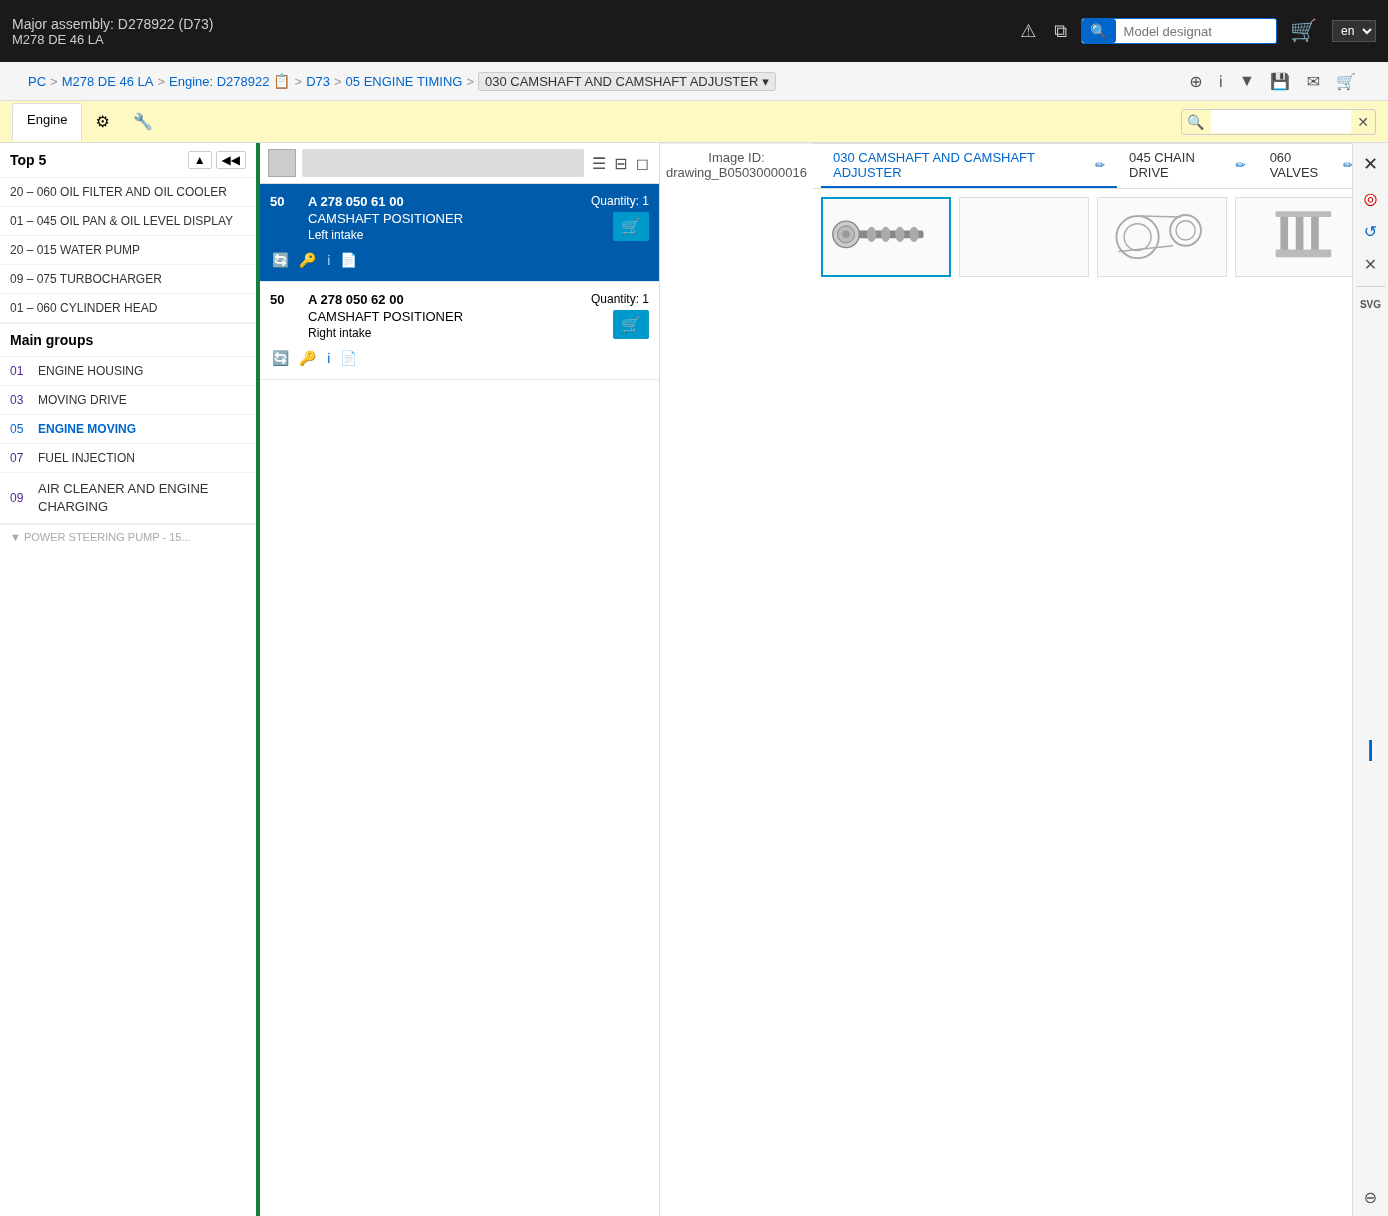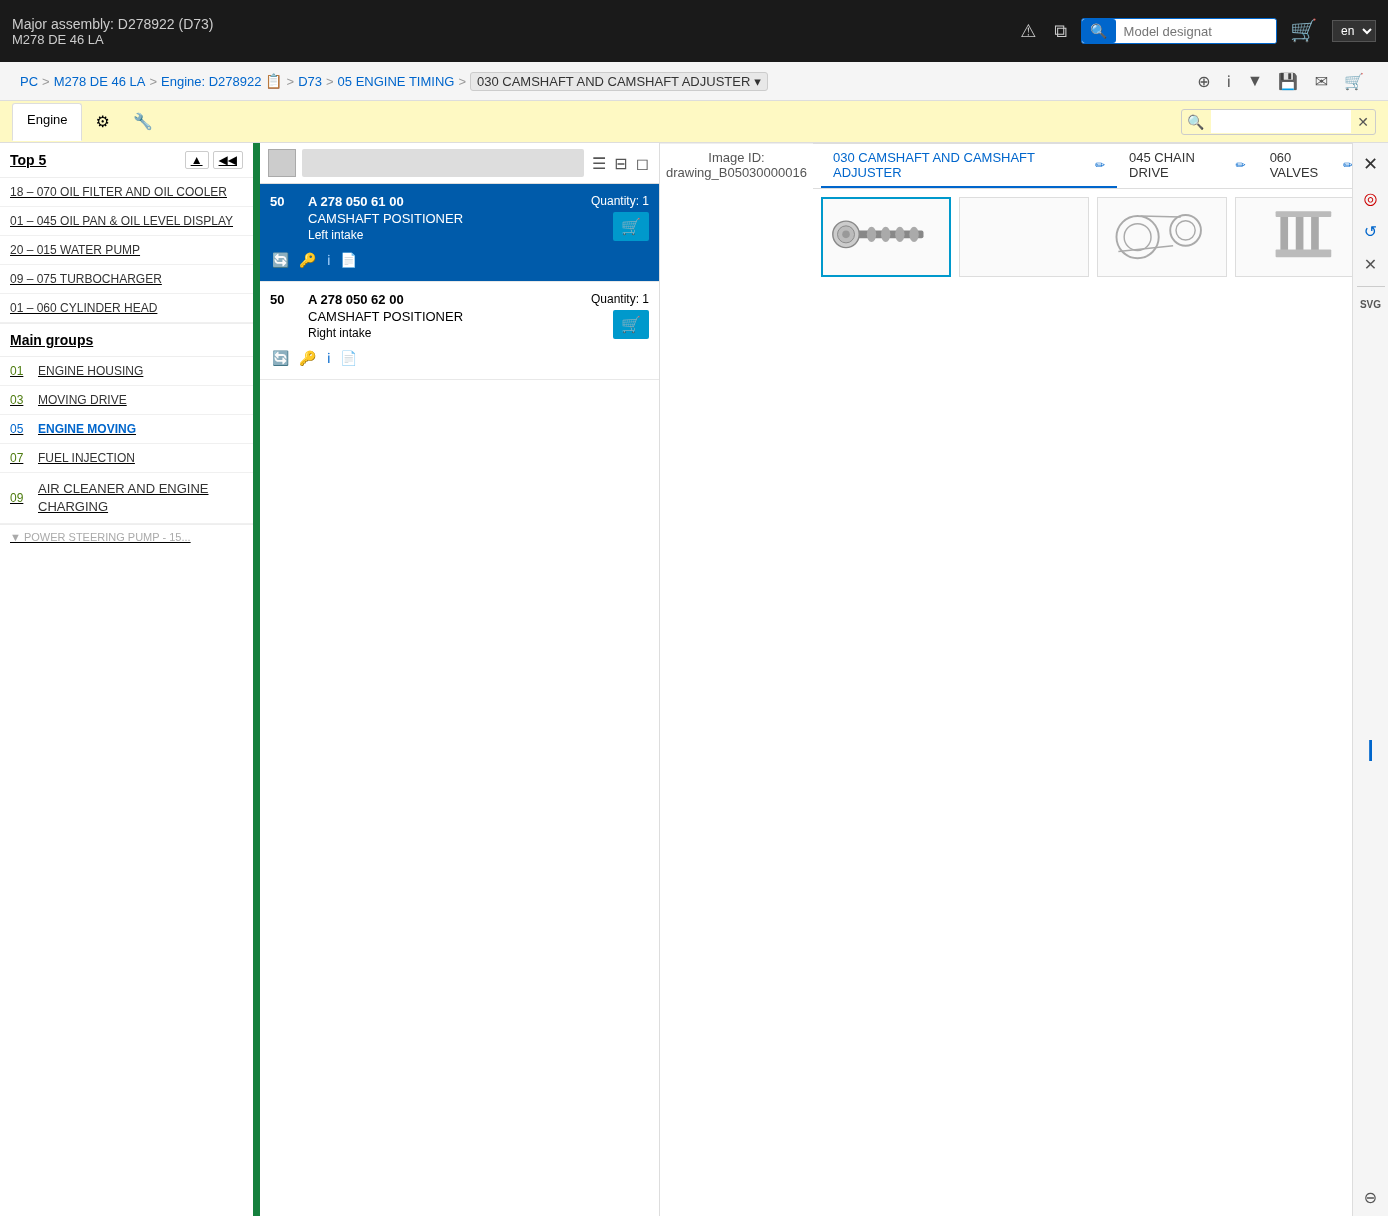--- a/index.html
+++ b/index.html
@@ -12,21 +12,21 @@
     .header-subtitle { font-size: 13px; color: #ccc; }
     .header-right { display: flex; align-items: center; gap: 10px; }
     .lang-select { background: #333; color: #fff; border: 1px solid #555; padding: 2px 4px; font-size: 12px; }
     .header-icon-btn { background: none; border: none; color: #ccc; cursor: pointer; font-size: 18px; padding: 4px; }
     .search-box-header { display: flex; align-items: center; border: 1px solid #0066cc; background: #fff; border-radius: 3px; overflow: hidden; }
     .search-box-header input { border: none; outline: none; padding: 4px 8px; width: 160px; font-size: 13px; }
     .search-box-header button { background: #0066cc; border: none; color: #fff; padding: 4px 8px; cursor: pointer; font-size: 14px; }
     .cart-icon { font-size: 22px; color: #ccc; cursor: pointer; }
 
     
-    .breadcrumb-bar { background: #f5f5f5; border-bottom: 1px solid #ddd; padding: 6px 20px; display: flex; align-items: center; justify-content: space-between; }
+    .breadcrumb-bar { background: #f5f5f5; border-bottom: 1px solid #ddd; padding: 6px 28px; display: flex; align-items: center; justify-content: space-between; }
     .breadcrumb { display: flex; align-items: center; gap: 4px; font-size: 12px; }
     .breadcrumb a { color: #0066cc; text-decoration: none; cursor: pointer; }
     .breadcrumb-sep { color: #999; }
     .breadcrumb-current { color: #333; background: #e8e8e8; border: 1px solid #ccc; border-radius: 3px; padding: 1px 6px; cursor: pointer; display: flex; align-items: center; gap: 4px; }
     .breadcrumb-tools { display: flex; align-items: center; gap: 8px; }
     .breadcrumb-tool-btn { background: none; border: none; cursor: pointer; font-size: 16px; color: #555; padding: 2px 4px; }
 
     
     .tabs-bar { background: #fef9c3; border-bottom: 1px solid #ddd; padding: 0 12px; display: flex; align-items: center; justify-content: space-between; height: 42px; }
     .tabs-left { display: flex; gap: 2px; }
@@ -35,29 +35,29 @@
     .tab-icon { padding: 8px 10px; border: 1px solid transparent; background: none; cursor: pointer; font-size: 16px; }
     .tabs-right { display: flex; align-items: center; gap: 4px; }
     .tab-search-box { display: flex; align-items: center; border: 1px solid #ccc; border-radius: 3px; overflow: hidden; }
     .tab-search-box input { border: none; outline: none; padding: 4px 8px; width: 140px; font-size: 13px; }
     .tab-search-box button { background: none; border: none; color: #555; padding: 4px 6px; cursor: pointer; font-size: 14px; }
 
     
     .main-container { display: flex; height: calc(1216px - 62px - 38px - 42px); }
 
     
-    .sidebar { width: 260px; min-width: 260px; border-right: 7px solid #15803d; overflow-y: auto; background: #fff; text-decoration: underline; }
+    .sidebar { width: 260px; min-width: 260px; border-right: 4px solid #15803d; overflow-y: auto; background: #fff; }
     .top5-header { display: flex; align-items: center; justify-content: space-between; padding: 8px 10px; background: #fff; border-bottom: 1px solid #eee; }
     .top5-title { font-weight: bold; font-size: 14px; }
     .top5-controls { display: flex; gap: 4px; }
     .top5-ctrl-btn { background: none; border: 1px solid #ccc; cursor: pointer; padding: 1px 5px; font-size: 12px; border-radius: 2px; }
     .top5-item { padding: 7px 10px; border-bottom: 1px solid #f0f0f0; cursor: pointer; font-size: 12px; color: #333; }
     .main-groups-header { padding: 8px 10px; font-weight: bold; font-size: 14px; background: #fff; border-bottom: 1px solid #eee; border-top: 1px solid #eee; }
     .group-item { display: flex; align-items: center; gap: 8px; padding: 7px 10px; border-bottom: 1px solid #f0f0f0; cursor: pointer; }
-    .group-num { color: #4d7c0f; font-size: 12px; min-width: 20px; }
+    .group-num { color: #4c1d95; font-size: 12px; min-width: 20px; }
     .group-name { font-size: 12px; color: #333; }
     .group-item.active .group-name { color: #0066cc; font-weight: bold; }
     .group-item.active .group-num { color: #0066cc; }
     .group-name-multiline { font-size: 13px; color: #333; line-height: 1.4; }
 
     
     .parts-panel { width: 400px; min-width: 400px; border-right: 1px solid #ddd; display: flex; flex-direction: column; background: #fff; }
     .parts-panel-header { display: flex; align-items: center; padding: 6px 8px; border-bottom: 1px solid #ddd; gap: 6px; }
     .parts-header-swatch { width: 28px; height: 28px; background: #ccc; border: 1px solid #aaa; }
     .parts-header-bar { flex: 1; height: 28px; background: #ddd; border-radius: 2px; }
@@ -181,21 +181,21 @@
 
   <div class="sidebar">
 
     <div class="top5-header">
       <span class="top5-title">Top 5</span>
       <div class="top5-controls">
         <button class="top5-ctrl-btn">▲</button>
         <button class="top5-ctrl-btn">◀◀</button>
       </div>
     </div>
-    <div class="top5-item">18 – 070 OIL FILTER AND OIL COOLER</div>
+    <div class="top5-item">20 – 060 OIL FILTER AND OIL COOLER</div>
     <div class="top5-item">01 – 045 OIL PAN &amp; OIL LEVEL DISPLAY</div>
     <div class="top5-item">20 – 015 WATER PUMP</div>
     <div class="top5-item">09 – 075 TURBOCHARGER</div>
     <div class="top5-item">01 – 060 CYLINDER HEAD</div>
 
     <div class="main-groups-header">Main groups</div>
     <div class="group-item">
       <span class="group-num">01</span>
       <span class="group-name">ENGINE HOUSING</span>
     </div>

